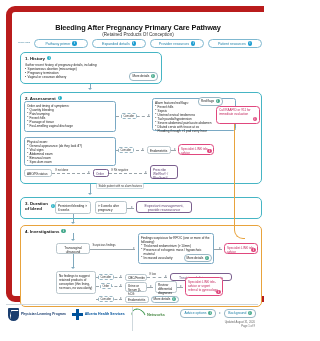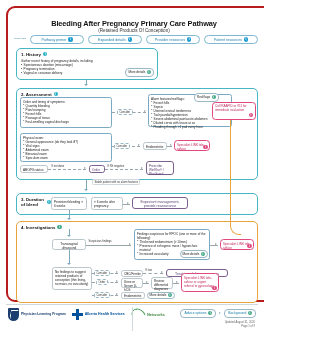--- a/index.html
+++ b/index.html
@@ -7,21 +7,21 @@
     width:264px;height:341px;overflow:hidden;
     font-family:"Liberation Sans","DejaVu Sans",sans-serif;
     color:#222;
     -webkit-font-smoothing:antialiased;
   }
   .page{position:relative;width:264px;height:341px;box-sizing:border-box;}
 
   
   .frame{
     position:absolute;left:6px;top:6px;width:292px;height:296px;
-    border:2px solid #b91c1c;border-radius:9px;background:#fff;
+    border:6px solid #b91c1c;border-radius:9px;background:#fff;
     box-sizing:border-box;
   }
 
   
   .title{
     position:absolute;left:0;top:11px;width:252px;text-align:center;
     font-size:7.4px;font-weight:bold;color:#111;letter-spacing:-0.1px;
   }
   .subtitle{
     position:absolute;left:0;top:20px;width:252px;text-align:center;

